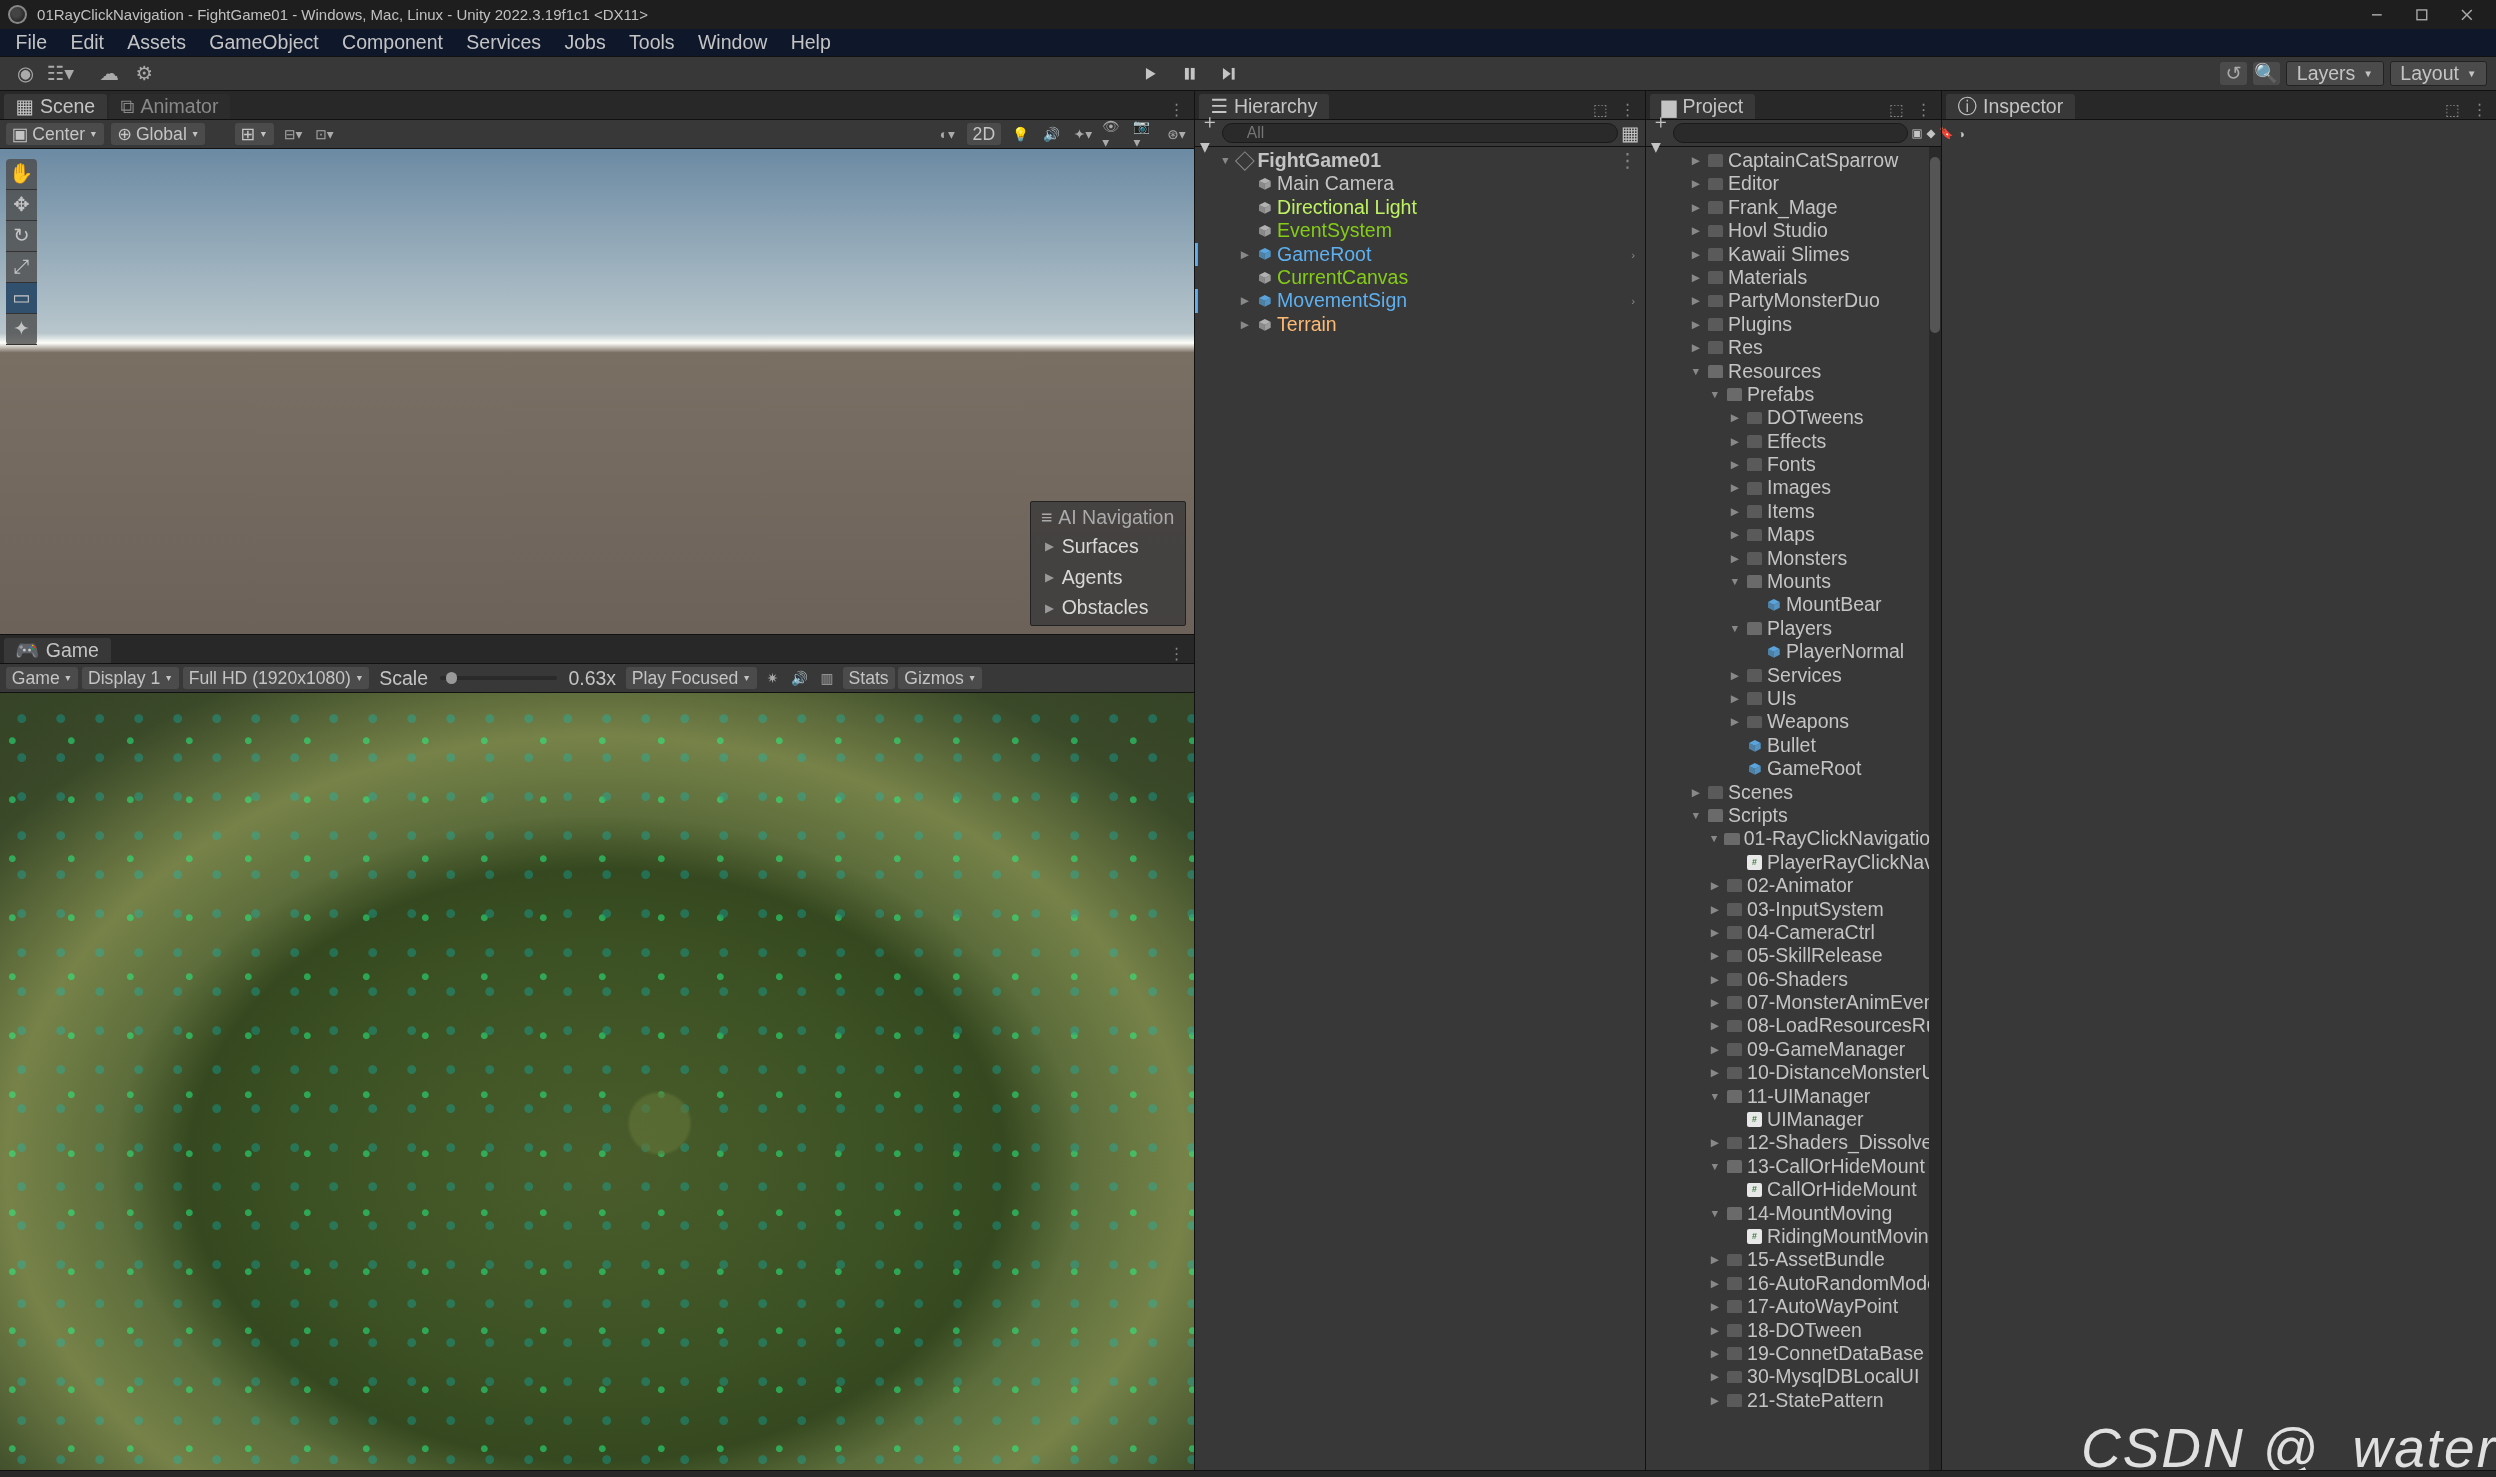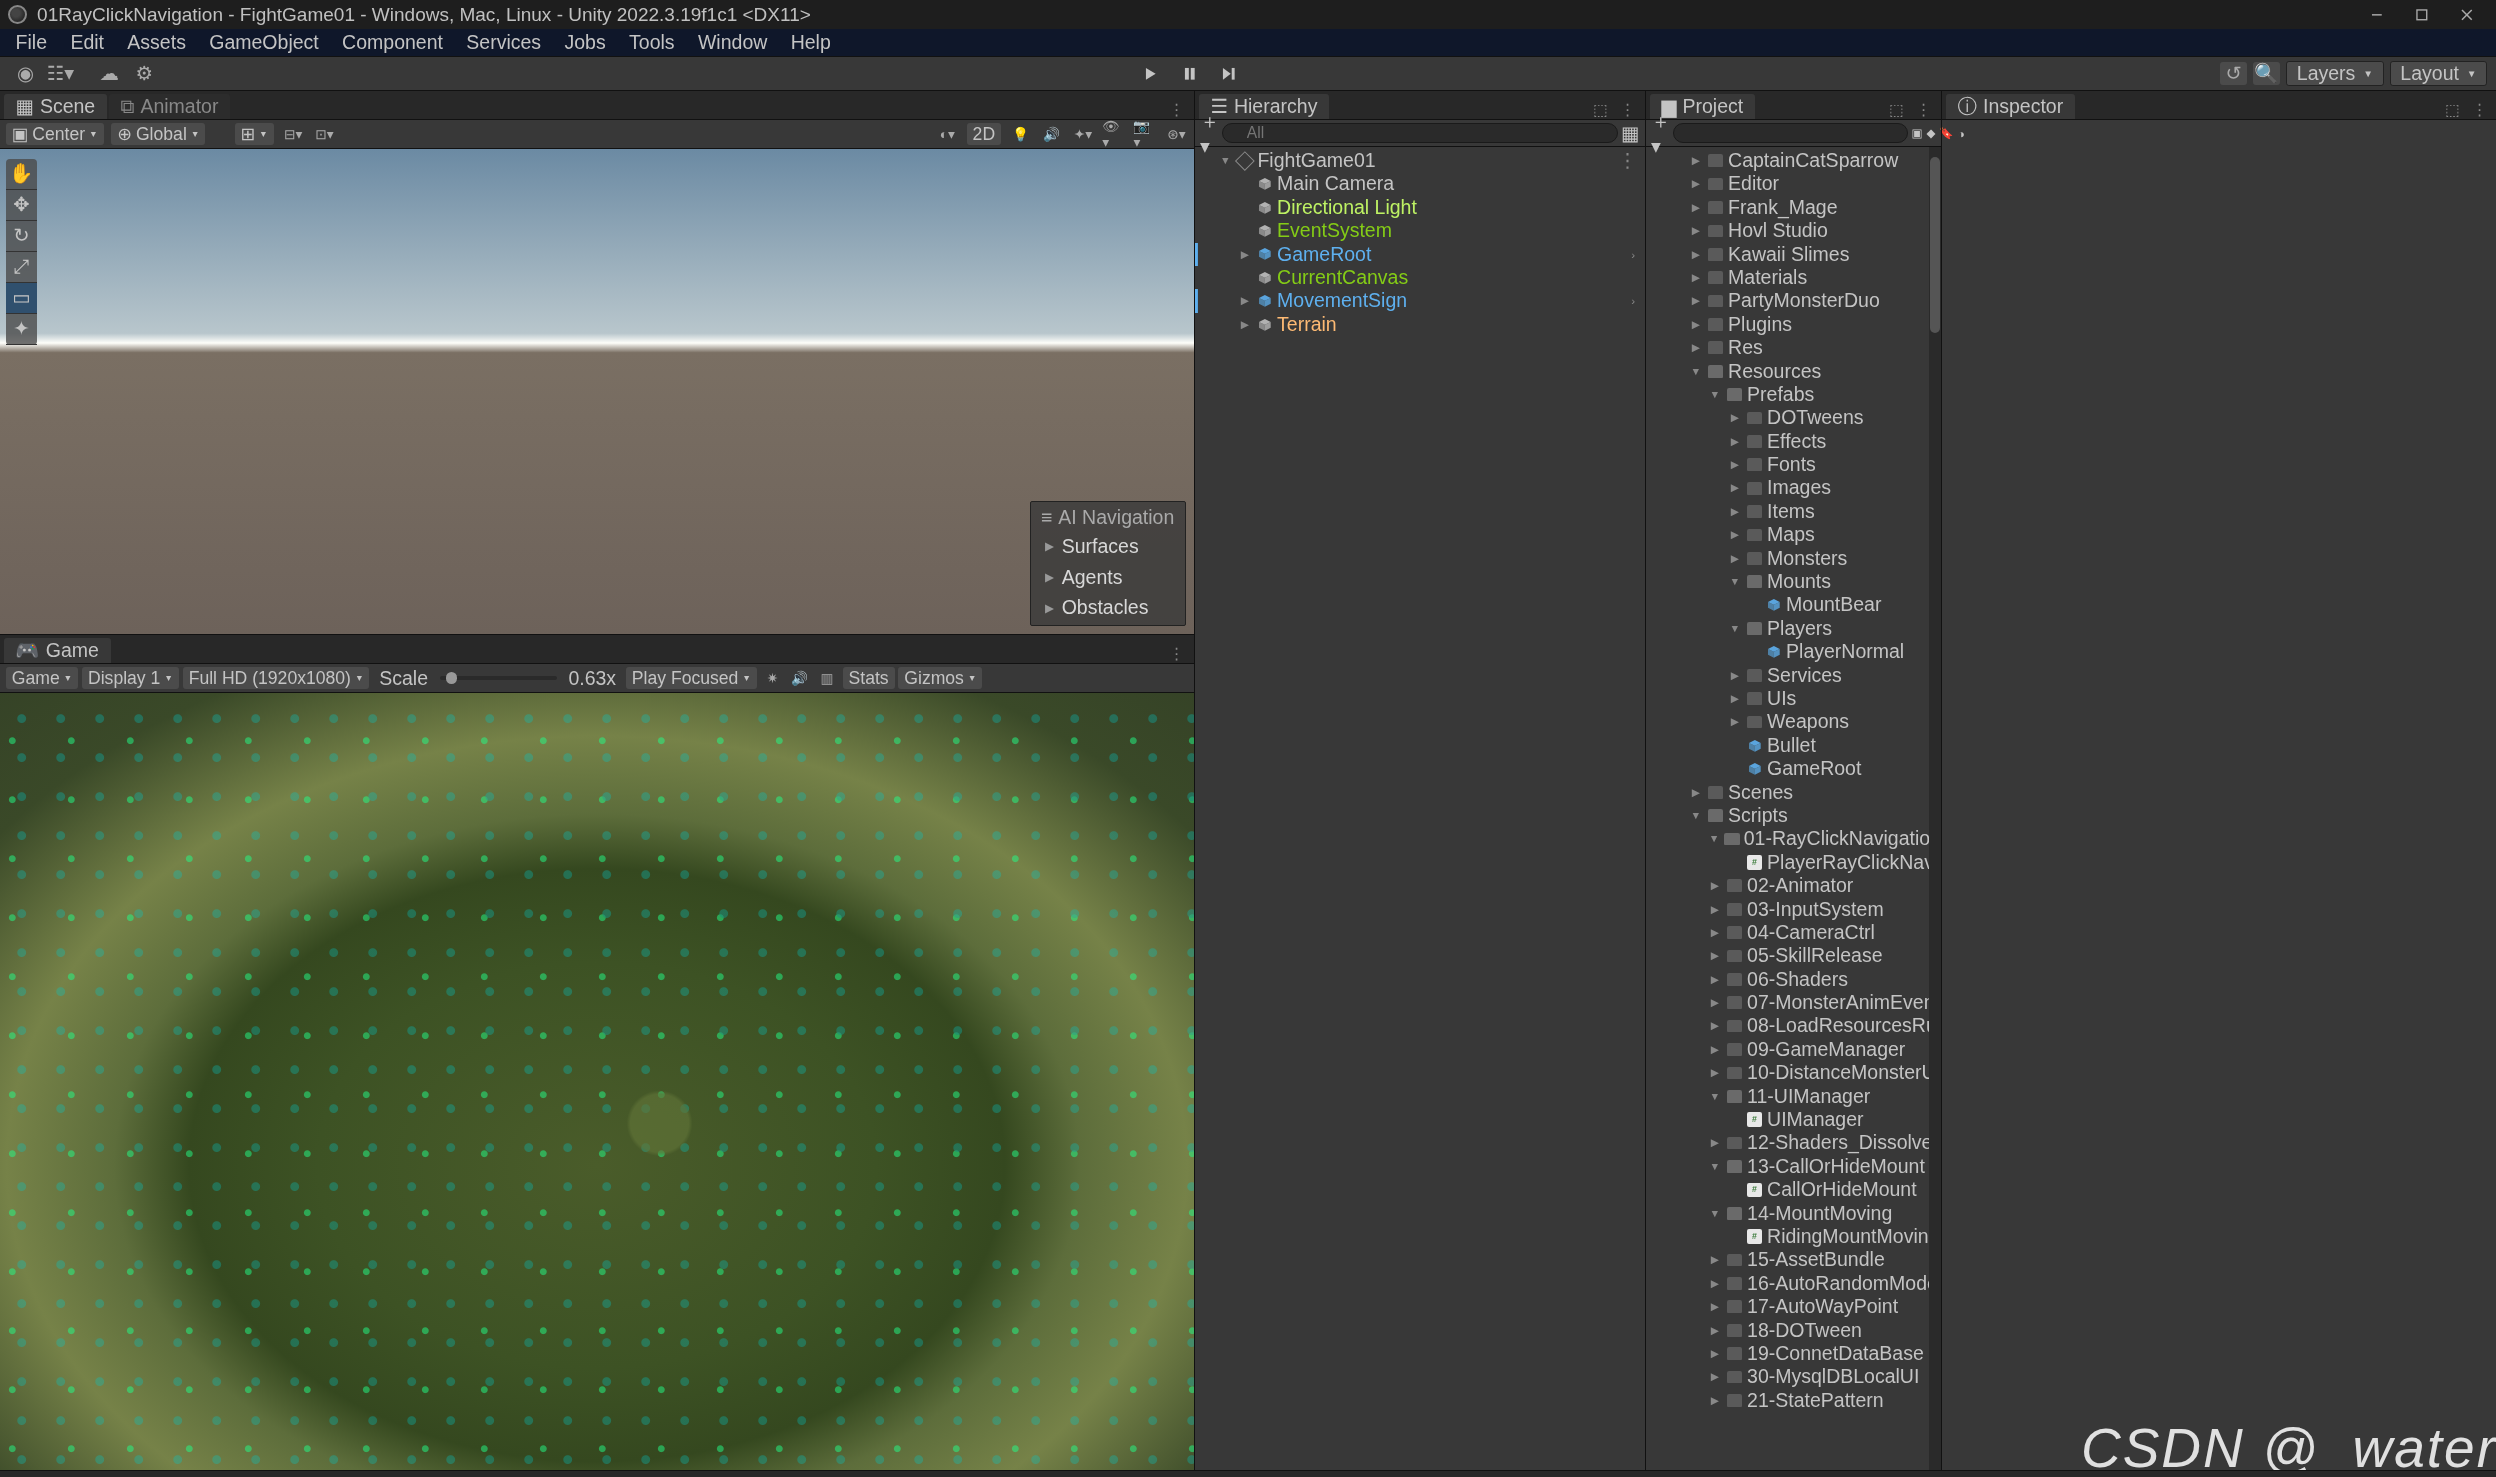--- a/index.html
+++ b/index.html
@@ -1,20 +1,20 @@
 <!DOCTYPE html>
 <html><head>
 <meta charset="utf-8">
 <style>
 * { margin: 0; padding: 0; box-sizing: border-box; font-family: "Segoe UI", Arial, sans-serif; user-select: none; }
 body { background: #383838; color: #c4c4c4; font-size: 19.5px; overflow: hidden; }
 .root { width: 2497px; height: 1478px; display: flex; flex-direction: column; }
 
 
-.titlebar { background: #1e1e1e; height: 29px; display: flex; align-items: center; padding: 0 7.8px; font-size: 19px; color: #c0c0c0; }
+.titlebar { background: #1e1e1e; height: 29px; display: flex; align-items: center; padding: 0 7.8px; font-size: 15px; color: #c0c0c0; }
 .titlebar .u-icon { width: 19.5px; height: 19.5px; border-radius: 50%; background: radial-gradient(circle at 40% 40%, #444 30%, #222 80%); border: 2px solid #888; margin-right: 9.8px; }
 .titlebar-spacer { flex: 1; }
 .titlebar-btn { width: 45px; height: 29px; display: flex; align-items: center; justify-content: center; color: #aaa; }
 .titlebar-btn svg { width: 13.7px; height: 13.7px; }
 
 
 .menubar { background: #0f172a; height: 27px; display: flex; align-items: center; padding: 0 3.9px; font-size: 19.5px; }
 .menubar-item { padding: 2px 11.7px; color: #c4c4c4; }
 
 
@@ -322,21 +322,21 @@
           <input class="search-input" placeholder="All" style="">
           </div>
         <span class="plus-ico">▦</span>
       </div>
       <div class="tree" id="hier-tree">
           <div class="tree-row ind1">
             <span class="fold">▼</span>
             <span class="ico">
               <span class="unity-ico"></span>
             </span>
-            <span class="lbl" style="font-weight:normal">FightGame01</span>
+            <span class="lbl" style="font-weight:bold">FightGame01</span>
             <span style="flex:1"></span>
             <span style="color:#888;padding-right:7.8px">⋮</span>
           </div>
           <div class="tree-row ind2 ">
             <span class="fold"></span>
             <span class="ico">
               <svg class="cube" viewBox="0 0 14 14">
                 <polygon points="7,1 13,4 7,7 1,4" fill="#bfbfbf" opacity=".9"></polygon>
                 <polygon points="1,4 7,7 7,13 1,10" fill="#bfbfbf" opacity=".6"></polygon>
                 <polygon points="13,4 7,7 7,13 13,10" fill="#bfbfbf" opacity=".75"></polygon>

